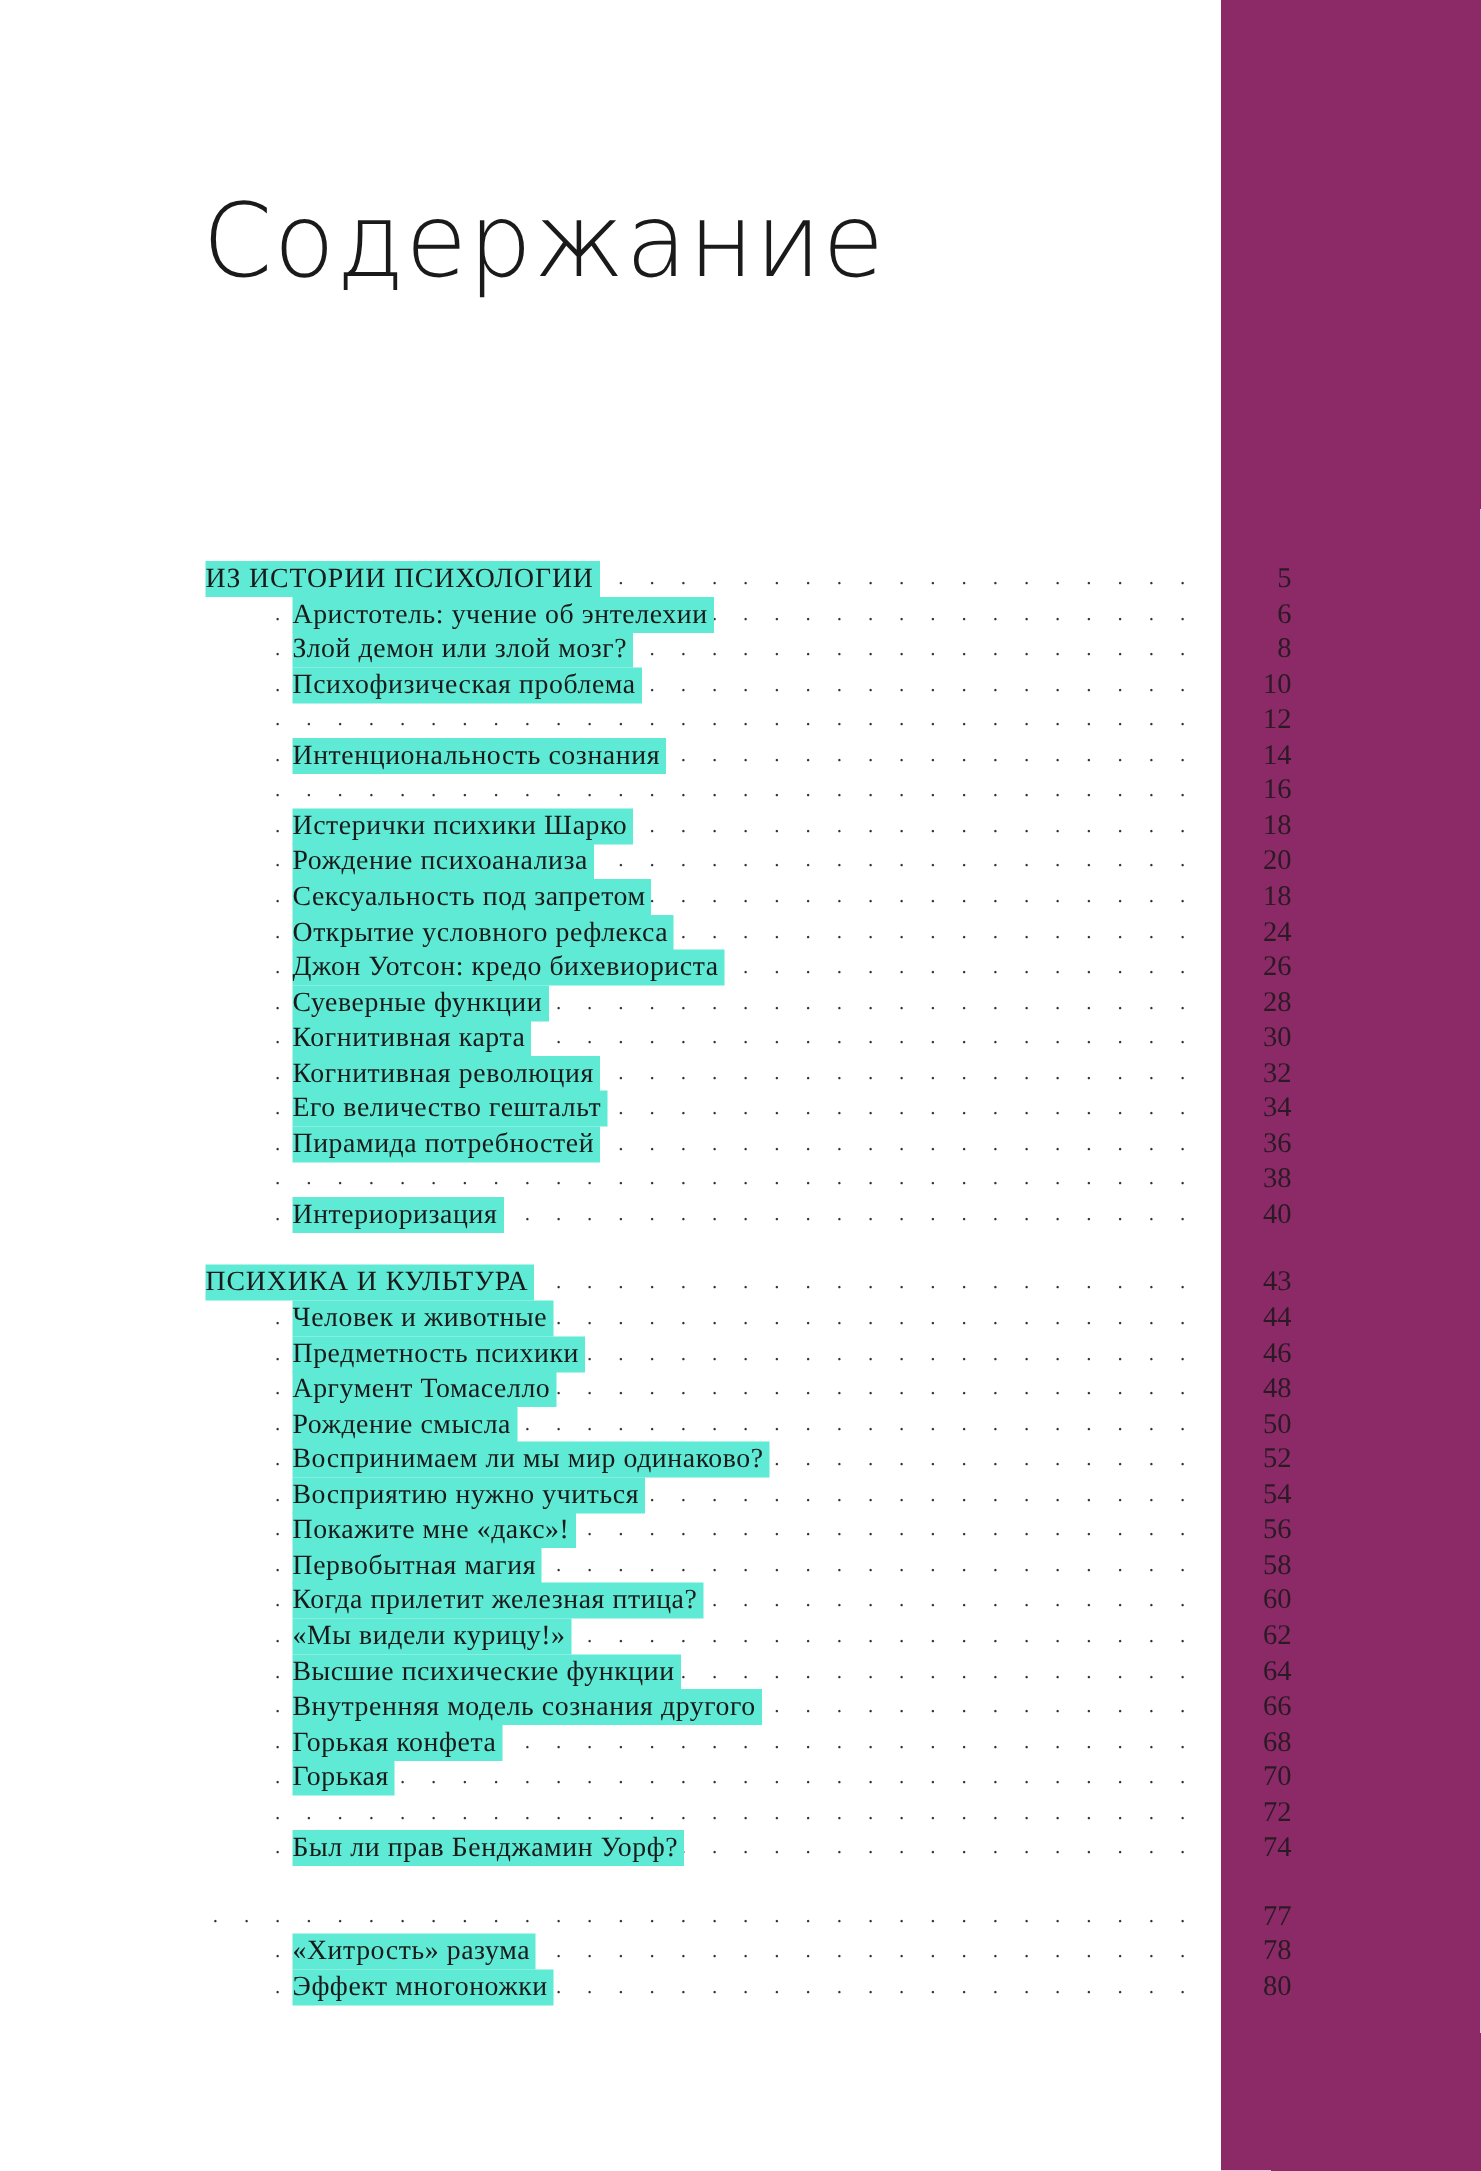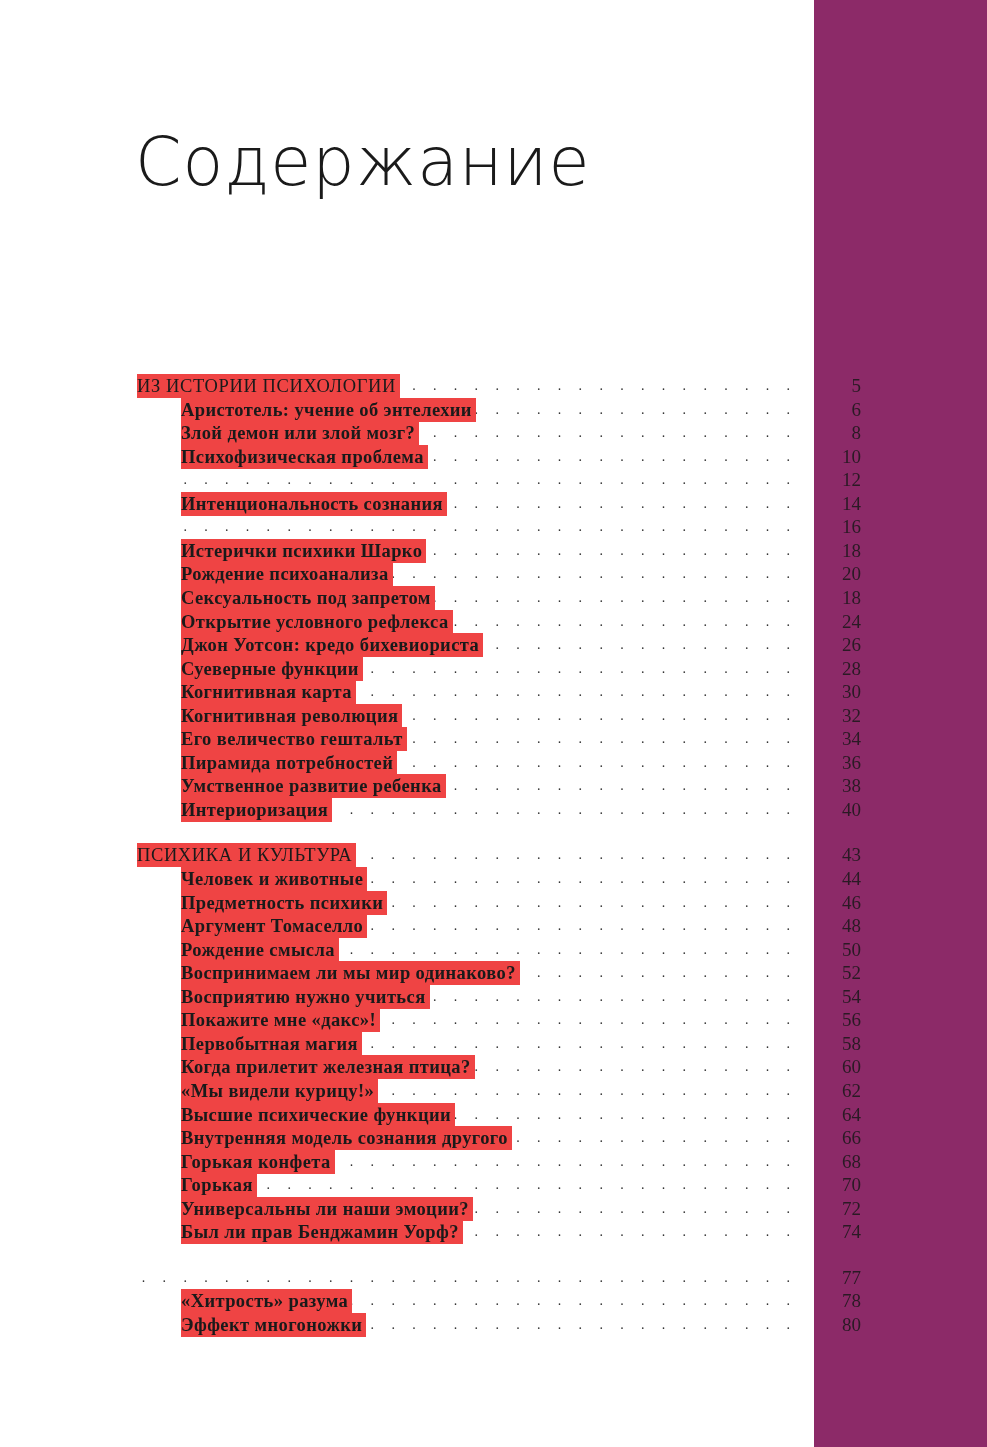--- a/index.html
+++ b/index.html
@@ -18,25 +18,25 @@
     font-size: 68px; font-weight: 300; letter-spacing: 1px;
     color: #1a1a1a; line-height: 1; margin: 0;
     transform: scaleX(0.98); transform-origin: left top;
   }
   .toc { position: absolute; left: 0; top: 0; width: 987px; }
   .row {
     position: absolute; left: 0; width: 987px; height: 24px;
     font-size: 18.5px; line-height: 24px;
   }
   .row .text {
-    position: absolute; top: 0; white-space: nowrap; background: #ef4444;
+    position: absolute; top: 0; white-space: nowrap; background: #5eead4;
     padding-right: 4px; z-index: 2;
   }
   .row.section .text { left: 137px; letter-spacing: 0.6px; }
-  .row.entry .text { left: 181px; letter-spacing: 0.4px; font-weight: bold; }
+  .row.entry .text { left: 195px; letter-spacing: 0.4px; }
   .row .leader {
     position: absolute; top: 0; height: 24px; right: 190px; z-index: 1;
     overflow: hidden; white-space: nowrap; color: #333;
     font-size: 14px; letter-spacing: 6.9px; text-align: right;
     direction: rtl;
   }
   .row.section .leader { left: 137px; }
   .row.entry .leader { left: 178px; }
   .row .page {
     position: absolute; top: 0; right: 126px; width: 60px; text-align: right;
@@ -129,21 +129,20 @@
       <span class="text">Его величество гештальт</span>
       <span class="page">34</span>
     </div>
     <div class="row entry" style="top: 750.8px;">
       <span class="leader">. . . . . . . . . . . . . . . . . . . . . . . . . . . . . . . . . . . . . . . . . . . . . . . . . . . . . . . . . . . . . . . . . . . . . . . . . . . . . . . . </span>
       <span class="text">Пирамида потребностей</span>
       <span class="page">36</span>
     </div>
     <div class="row entry" style="top: 774.3px;">
       <span class="leader">. . . . . . . . . . . . . . . . . . . . . . . . . . . . . . . . . . . . . . . . . . . . . . . . . . . . . . . . . . . . . . . . . . . . . . . . . . . . . . . . </span>
-      <span class="text">Умственное развитие ребенка</span>
       <span class="page">38</span>
     </div>
     <div class="row entry" style="top: 797.9px;">
       <span class="leader">. . . . . . . . . . . . . . . . . . . . . . . . . . . . . . . . . . . . . . . . . . . . . . . . . . . . . . . . . . . . . . . . . . . . . . . . . . . . . . . . </span>
       <span class="text">Интериоризация</span>
       <span class="page">40</span>
     </div>
     <div class="row section" style="top: 843.4px;">
       <span class="leader">. . . . . . . . . . . . . . . . . . . . . . . . . . . . . . . . . . . . . . . . . . . . . . . . . . . . . . . . . . . . . . . . . . . . . . . . . . . . . . . . </span>
       <span class="text">ПСИХИКА И КУЛЬТУРА</span>
@@ -214,21 +213,20 @@
       <span class="text">Горькая конфета</span>
       <span class="page">68</span>
     </div>
     <div class="row entry" style="top: 1173.1px;">
       <span class="leader">. . . . . . . . . . . . . . . . . . . . . . . . . . . . . . . . . . . . . . . . . . . . . . . . . . . . . . . . . . . . . . . . . . . . . . . . . . . . . . . . </span>
       <span class="text">Горькая</span>
       <span class="page">70</span>
     </div>
     <div class="row entry" style="top: 1196.7px;">
       <span class="leader">. . . . . . . . . . . . . . . . . . . . . . . . . . . . . . . . . . . . . . . . . . . . . . . . . . . . . . . . . . . . . . . . . . . . . . . . . . . . . . . . </span>
-      <span class="text">Универсальны ли наши эмоции?</span>
       <span class="page">72</span>
     </div>
     <div class="row entry" style="top: 1220.2px;">
       <span class="leader">. . . . . . . . . . . . . . . . . . . . . . . . . . . . . . . . . . . . . . . . . . . . . . . . . . . . . . . . . . . . . . . . . . . . . . . . . . . . . . . . </span>
       <span class="text">Был ли прав Бенджамин Уорф?</span>
       <span class="page">74</span>
     </div>
     <div class="row section" style="top: 1265.8px;">
       <span class="leader">. . . . . . . . . . . . . . . . . . . . . . . . . . . . . . . . . . . . . . . . . . . . . . . . . . . . . . . . . . . . . . . . . . . . . . . . . . . . . . . . </span>
       <span class="page">77</span>

